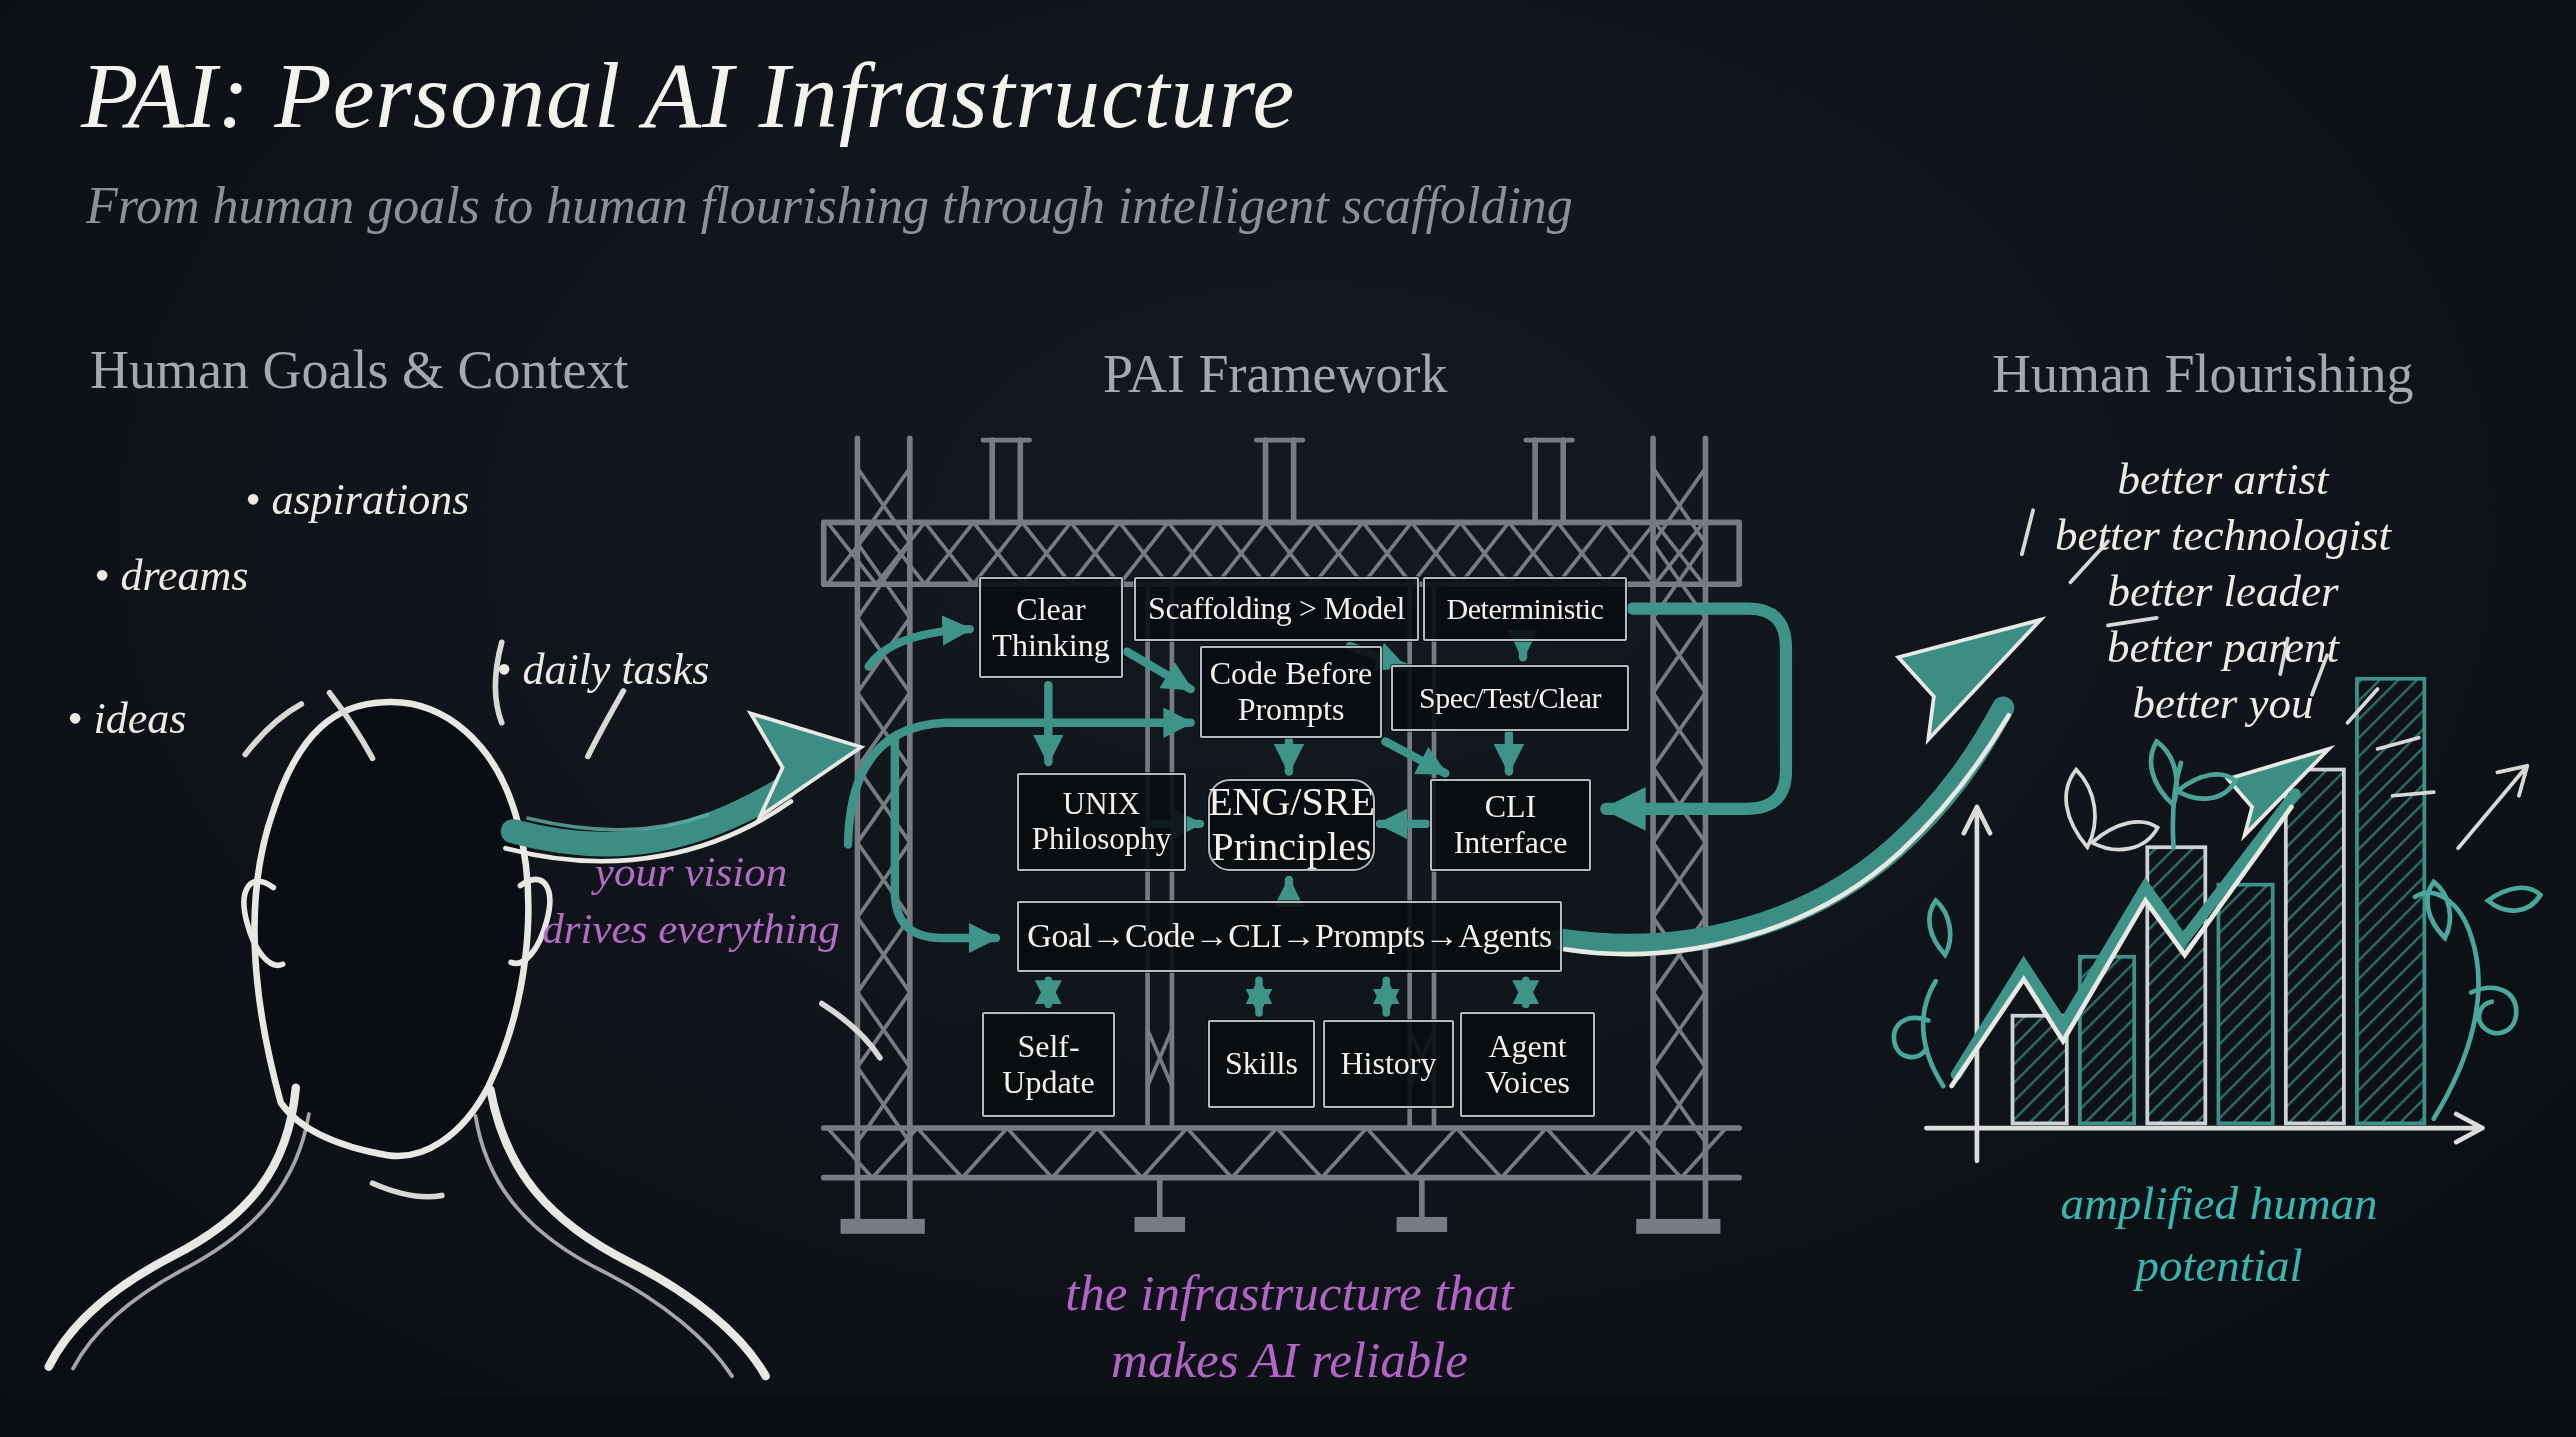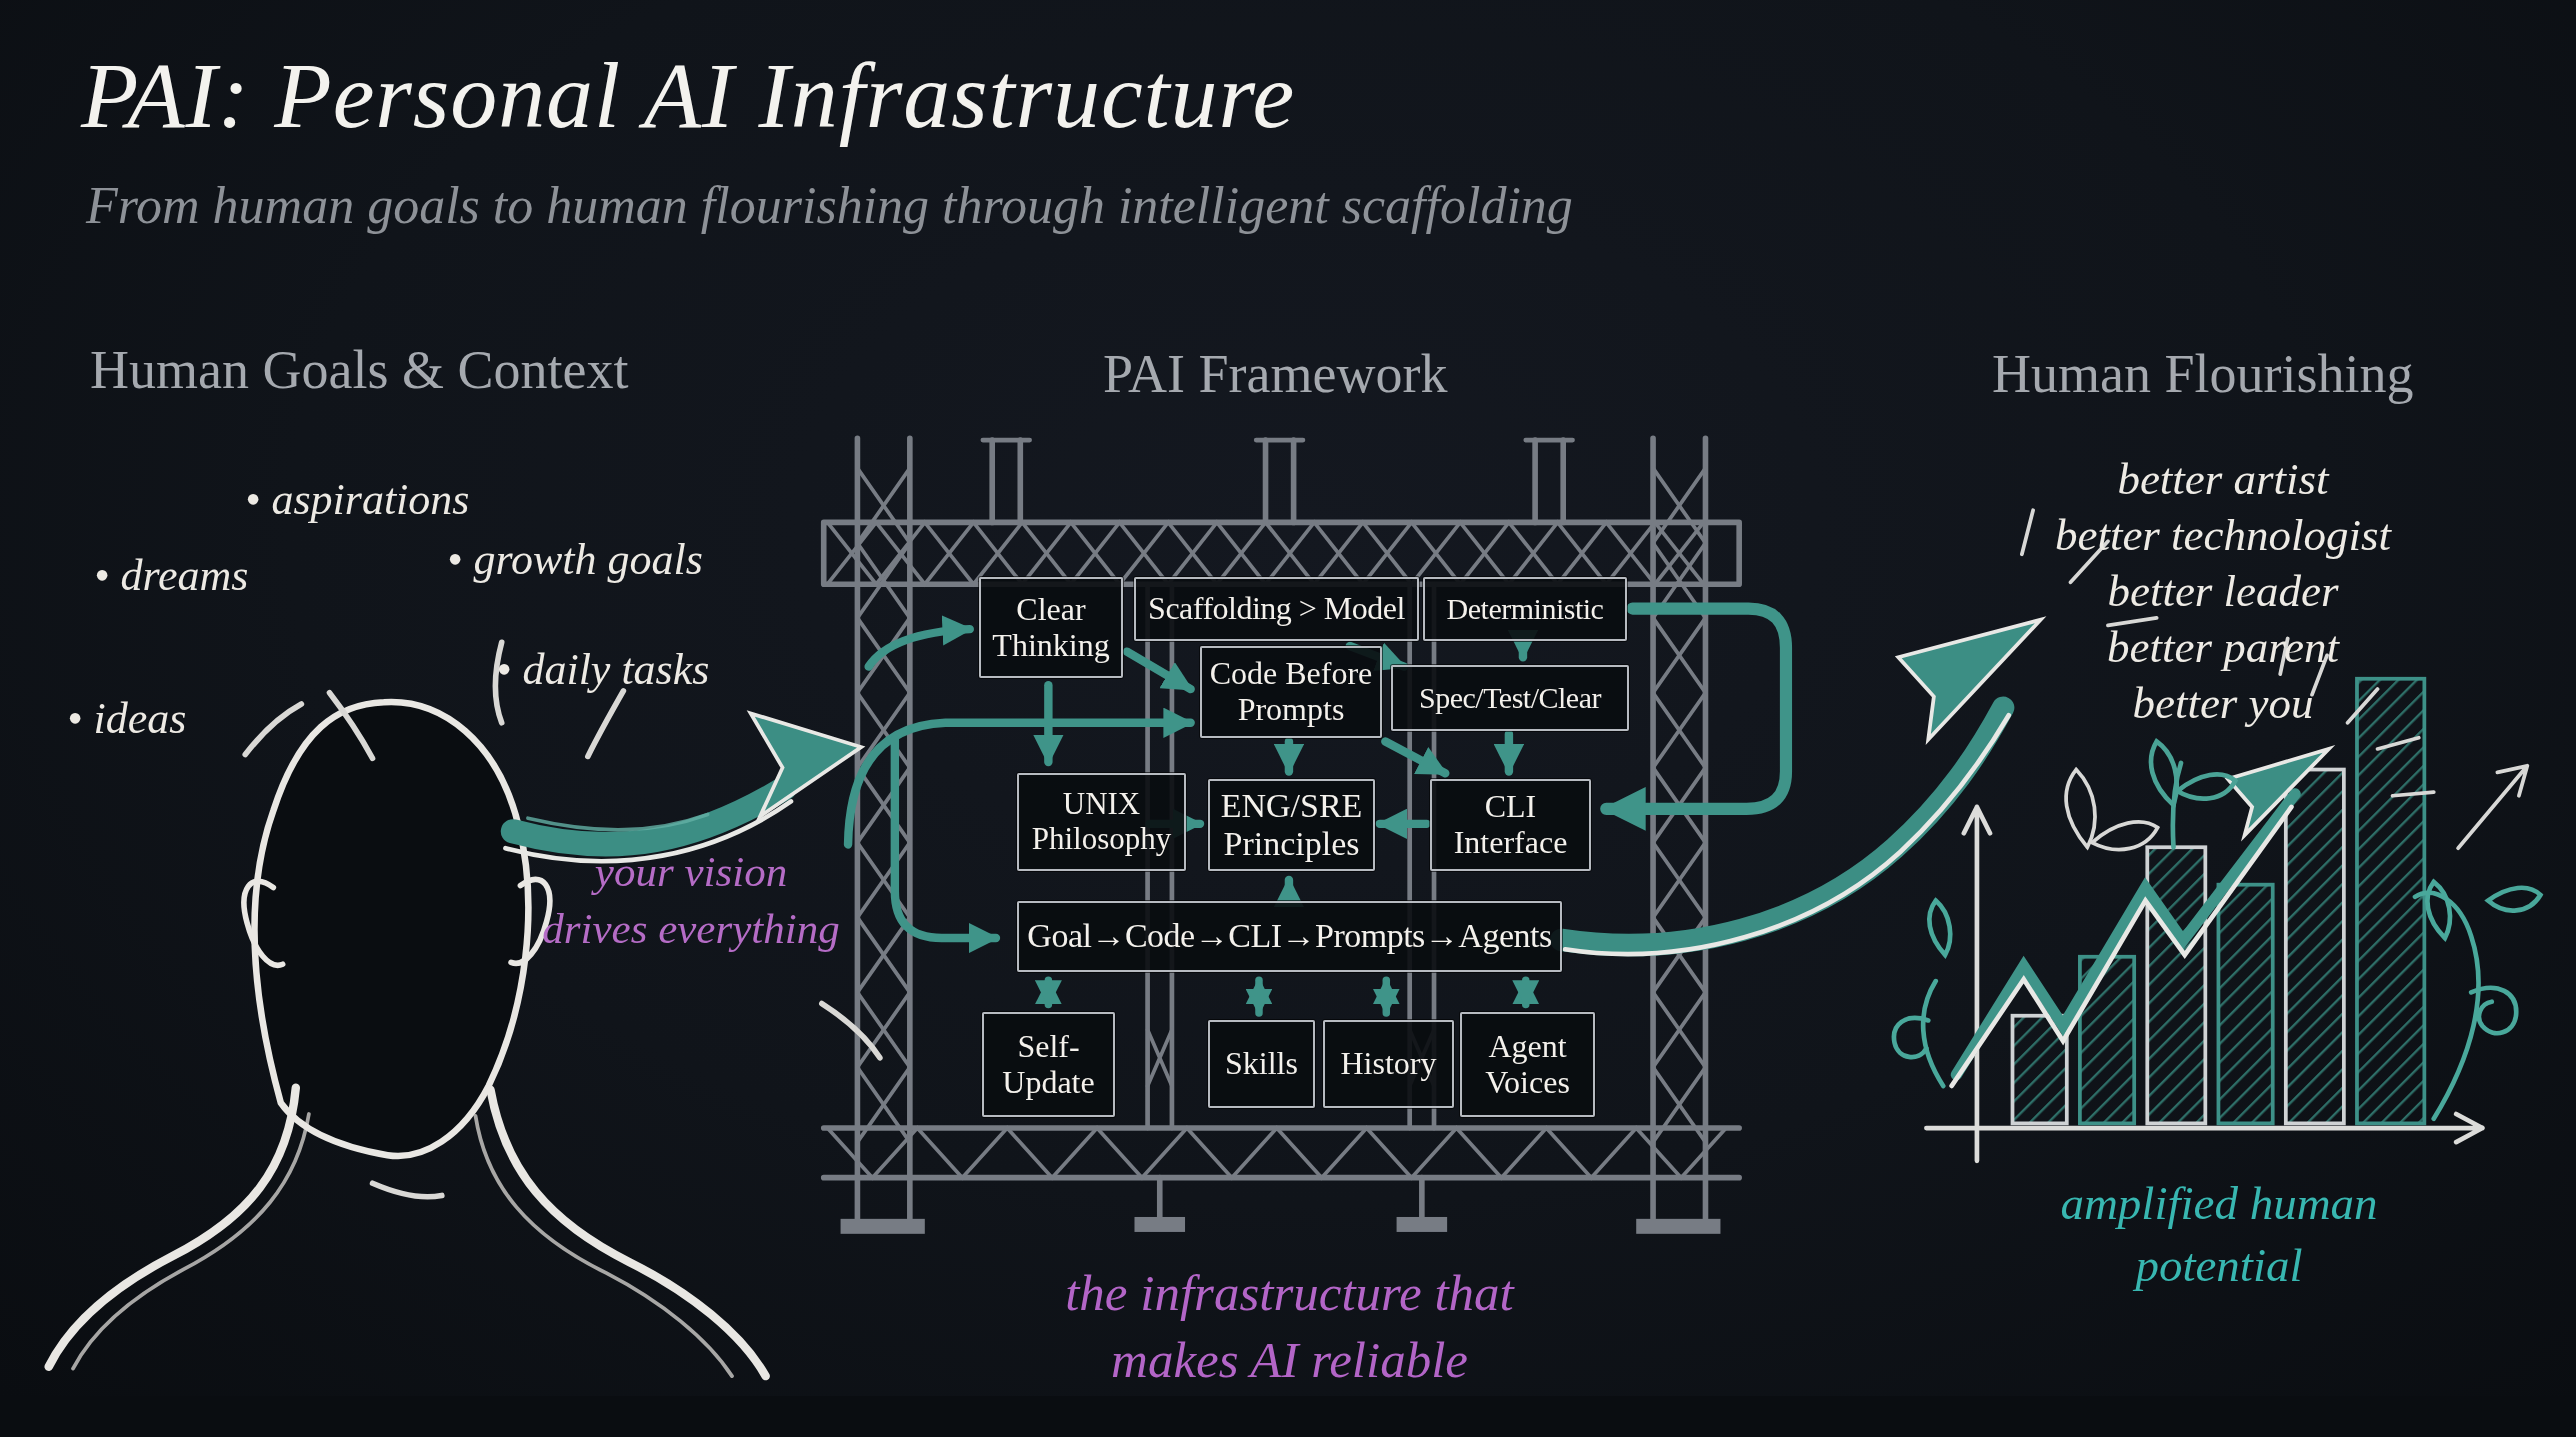--- a/index.html
+++ b/index.html
@@ -28,21 +28,21 @@
   .outcome{font-size:45px;font-style:italic;color:#eeebe5;line-height:56px;}
   .fbox{position:absolute;background:rgba(9,12,16,0.9);border:2.8px solid #b7bbc1;border-radius:1.9px;
     color:#f4f1ec;display:flex;align-items:center;justify-content:center;text-align:center;
     line-height:1.12;z-index:3;box-shadow:0 0 0 0.9px rgba(0,0,0,.6);}
   .fb0{left:979px;top:577px;width:140px;height:97px;font-size:32px;}
   .fb1{left:1134px;top:577px;width:281px;height:60px;font-size:32px;letter-spacing:-0.5px;}
   .fb2{left:1423px;top:577px;width:200px;height:60px;font-size:30px;letter-spacing:-0.5px;}
   .fb3{left:1200px;top:646px;width:178px;height:88px;font-size:32px;}
   .fb4{left:1391px;top:665px;width:234px;height:62px;font-size:30px;letter-spacing:-0.5px;}
   .fb5{left:977px;top:773px;width:165px;height:94px;font-size:31px;margin-left:40px;}
-  .fb6{left:1208px;top:779px;width:163px;height:88px;font-size:34px;}
+  .fb6{left:1208px;top:779px;width:163px;height:88px;font-size:40px;border-radius:22px;}
   .fb7{left:1430px;top:779px;width:157px;height:88px;font-size:32px;}
   .fb8{left:1017px;top:901px;width:541px;height:67px;font-size:34px;letter-spacing:-0.5px;white-space:nowrap;}
   .fb9{left:982px;top:1012px;width:129px;height:101px;font-size:32px;text-align:center;}
   .fb10{left:1208px;top:1020px;width:103px;height:84px;font-size:32px;}
   .fb11{left:1323px;top:1020px;width:127px;height:84px;font-size:32px;}
   .fb12{left:1460px;top:1012px;width:131px;height:101px;font-size:32px;}
   svg{display:block;}
 </style>
 </head>
 <body>
@@ -185,21 +185,20 @@
 
   <div class="txt title">PAI: Personal AI Infrastructure</div>
   <div class="txt subtitle">From human goals to human flourishing through intelligent scaffolding</div>
 
   <div class="txt h-section h-left">Human Goals &amp; Context</div>
   <div class="txt h-section h-center">PAI Framework</div>
   <div class="txt h-section h-right">Human Flourishing</div>
 
   <div class="txt bullet b-aspirations">• aspirations</div>
   <div class="txt bullet b-dreams">• dreams</div>
-  <div class="txt bullet b-growth">• growth goals</div>
   <div class="txt bullet b-ideas">• ideas</div>
   <div class="txt bullet b-daily">• daily tasks</div>
 
   <div class="caption cap-vision">
     <span>your vision</span><br>
     <span>drives everything</span>
   </div>
 
   <div class="fbox fb0">Clear Thinking</div>
   <div class="fbox fb1">Scaffolding &gt; Model</div>

